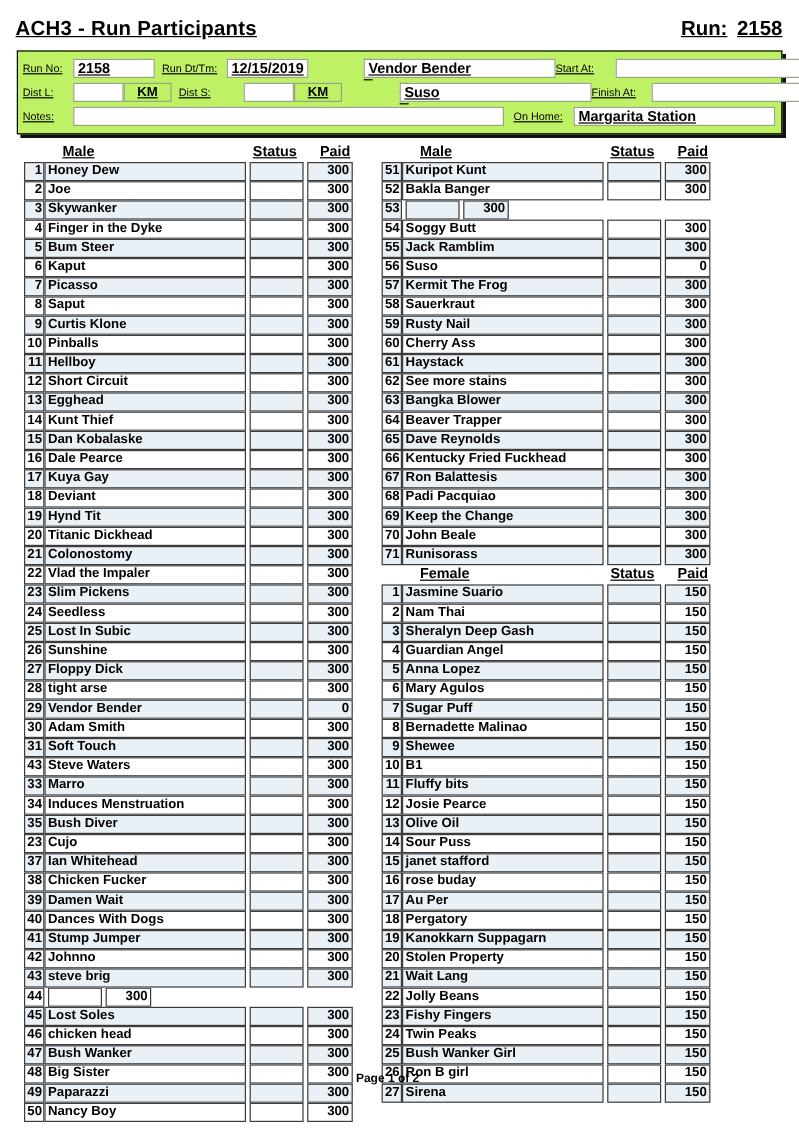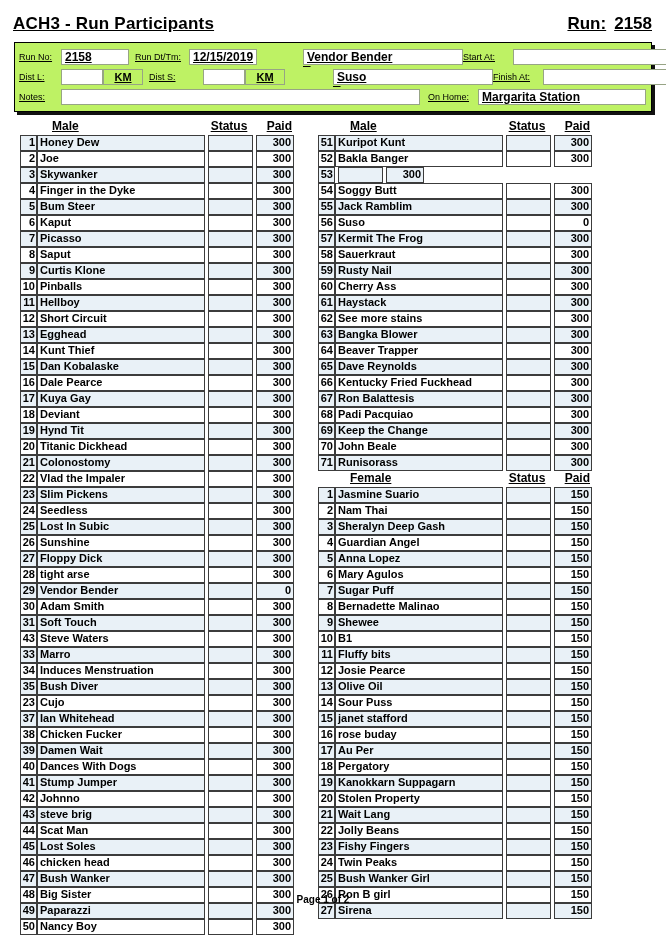--- a/index.html
+++ b/index.html
@@ -365,21 +365,20 @@
           <div class="c paid">300</div>
         </div>
         <div class="prow stripe">
           <div class="c num">43</div>
           <div class="c name">steve brig</div>
           <div class="c status"></div>
           <div class="c paid">300</div>
         </div>
         <div class="prow">
           <div class="c num">44</div>
-          <div class="c name">Scat Man</div>
           <div class="c status"></div>
           <div class="c paid">300</div>
         </div>
         <div class="prow stripe">
           <div class="c num">45</div>
           <div class="c name">Lost Soles</div>
           <div class="c status"></div>
           <div class="c paid">300</div>
         </div>
         <div class="prow">

